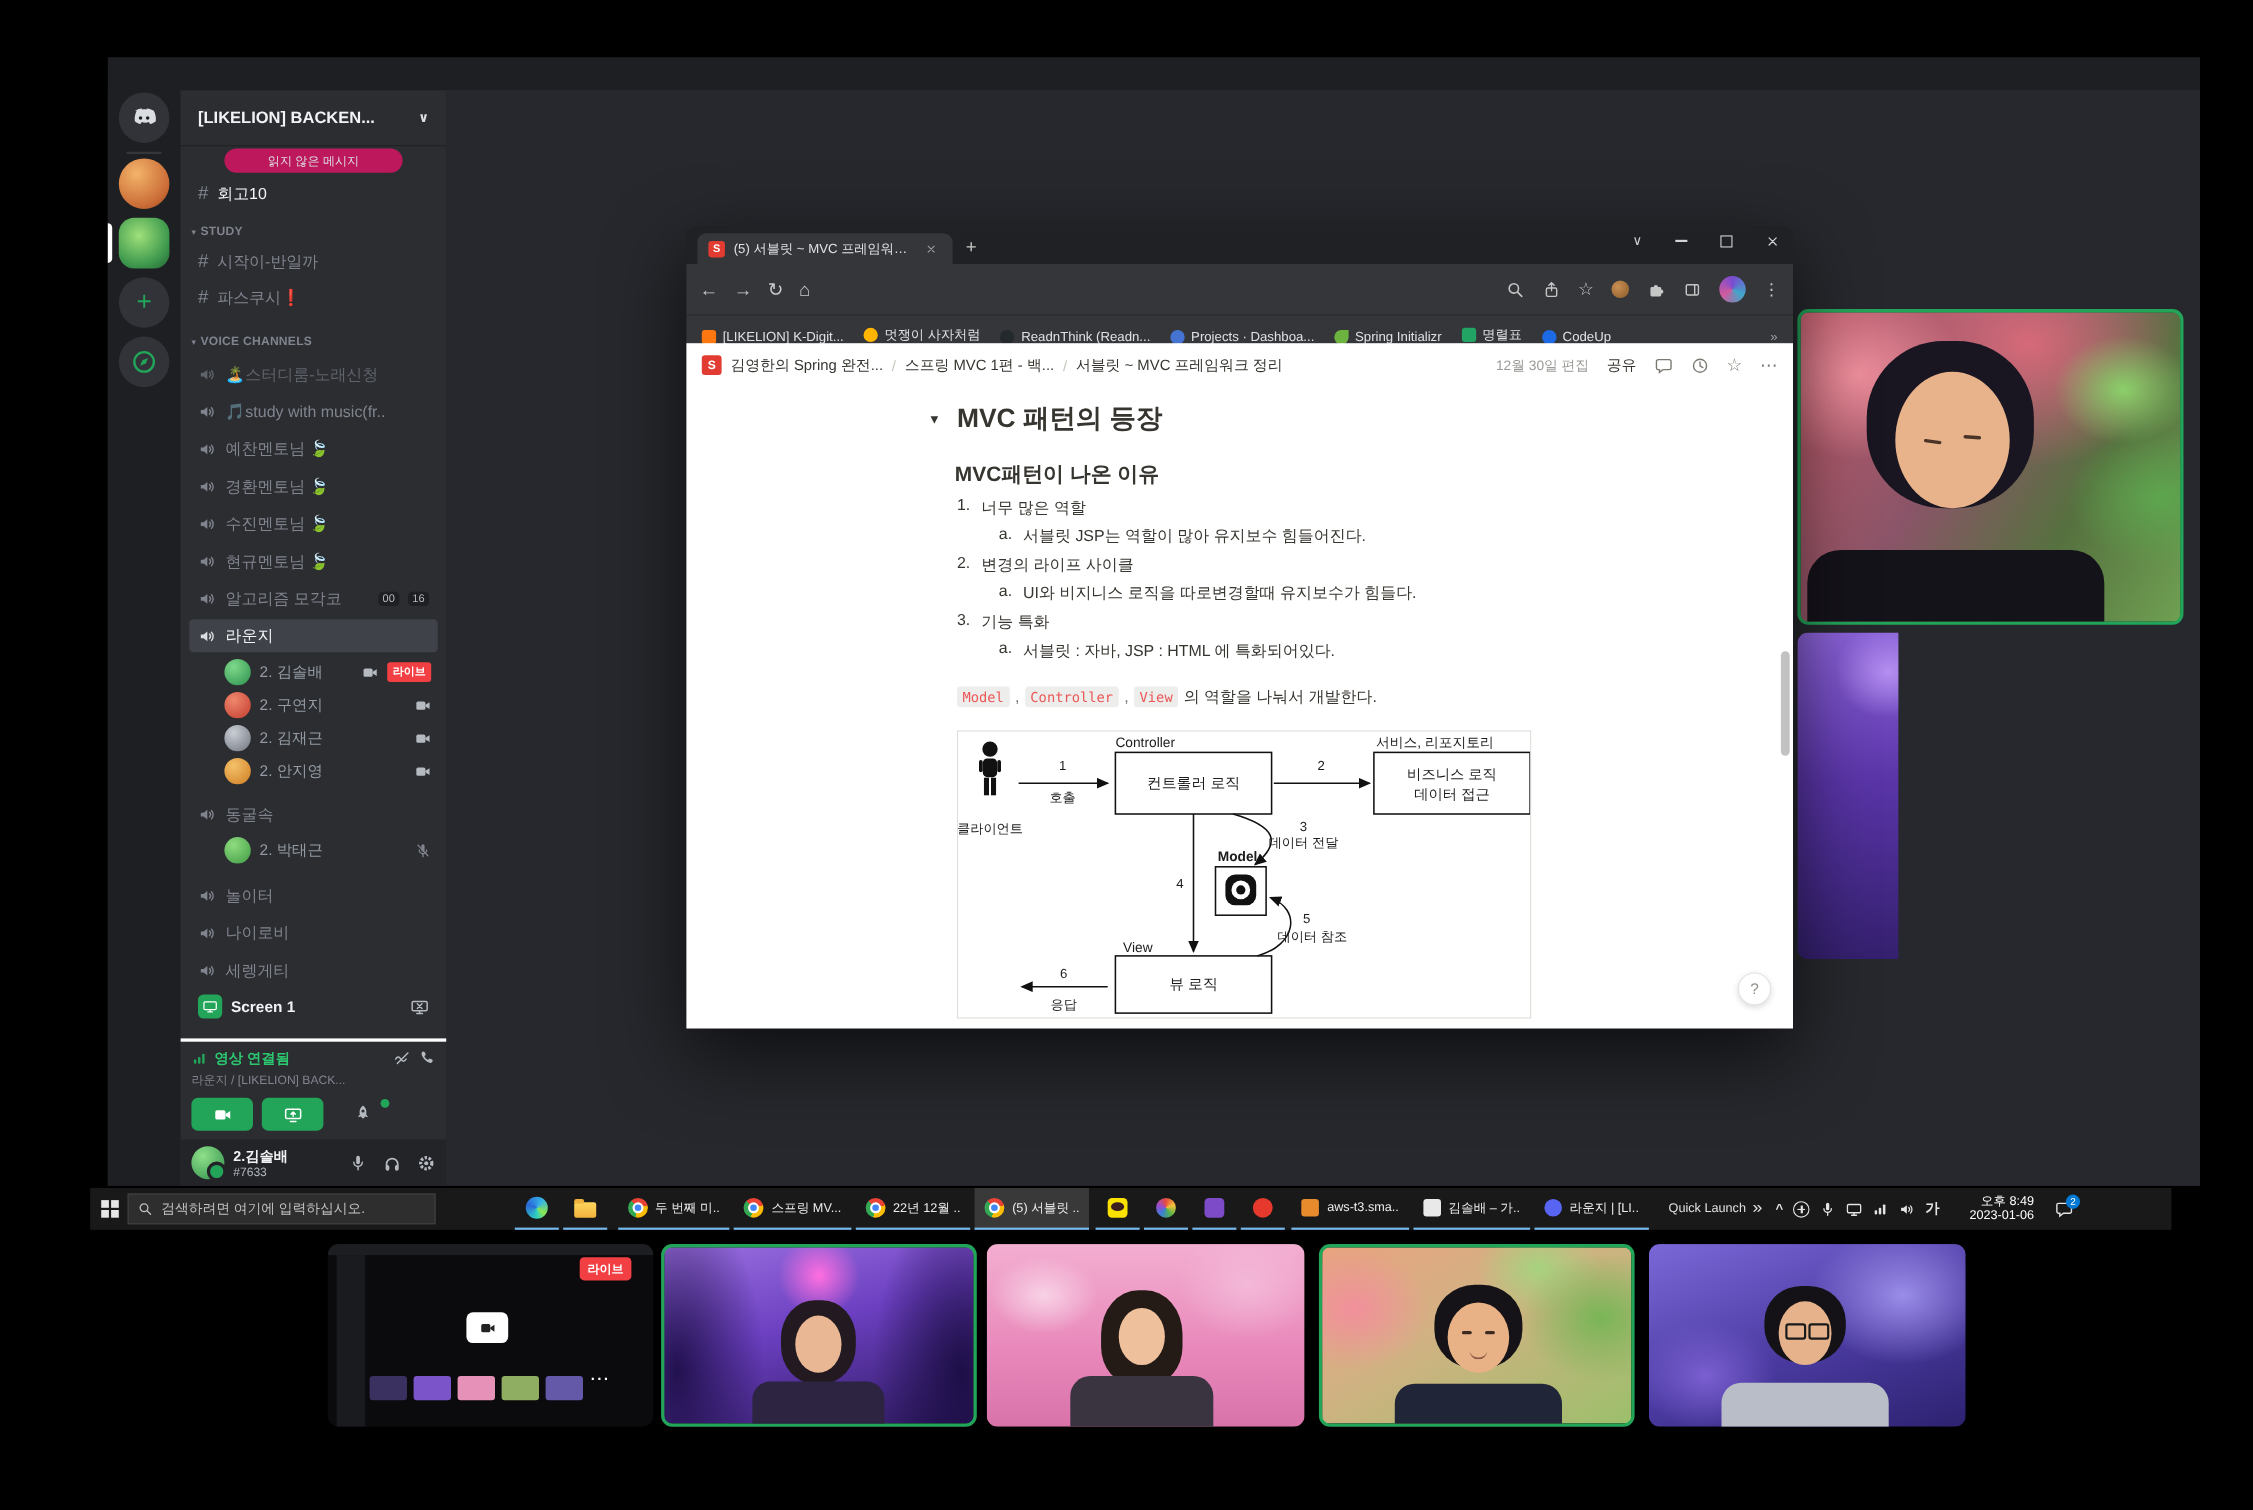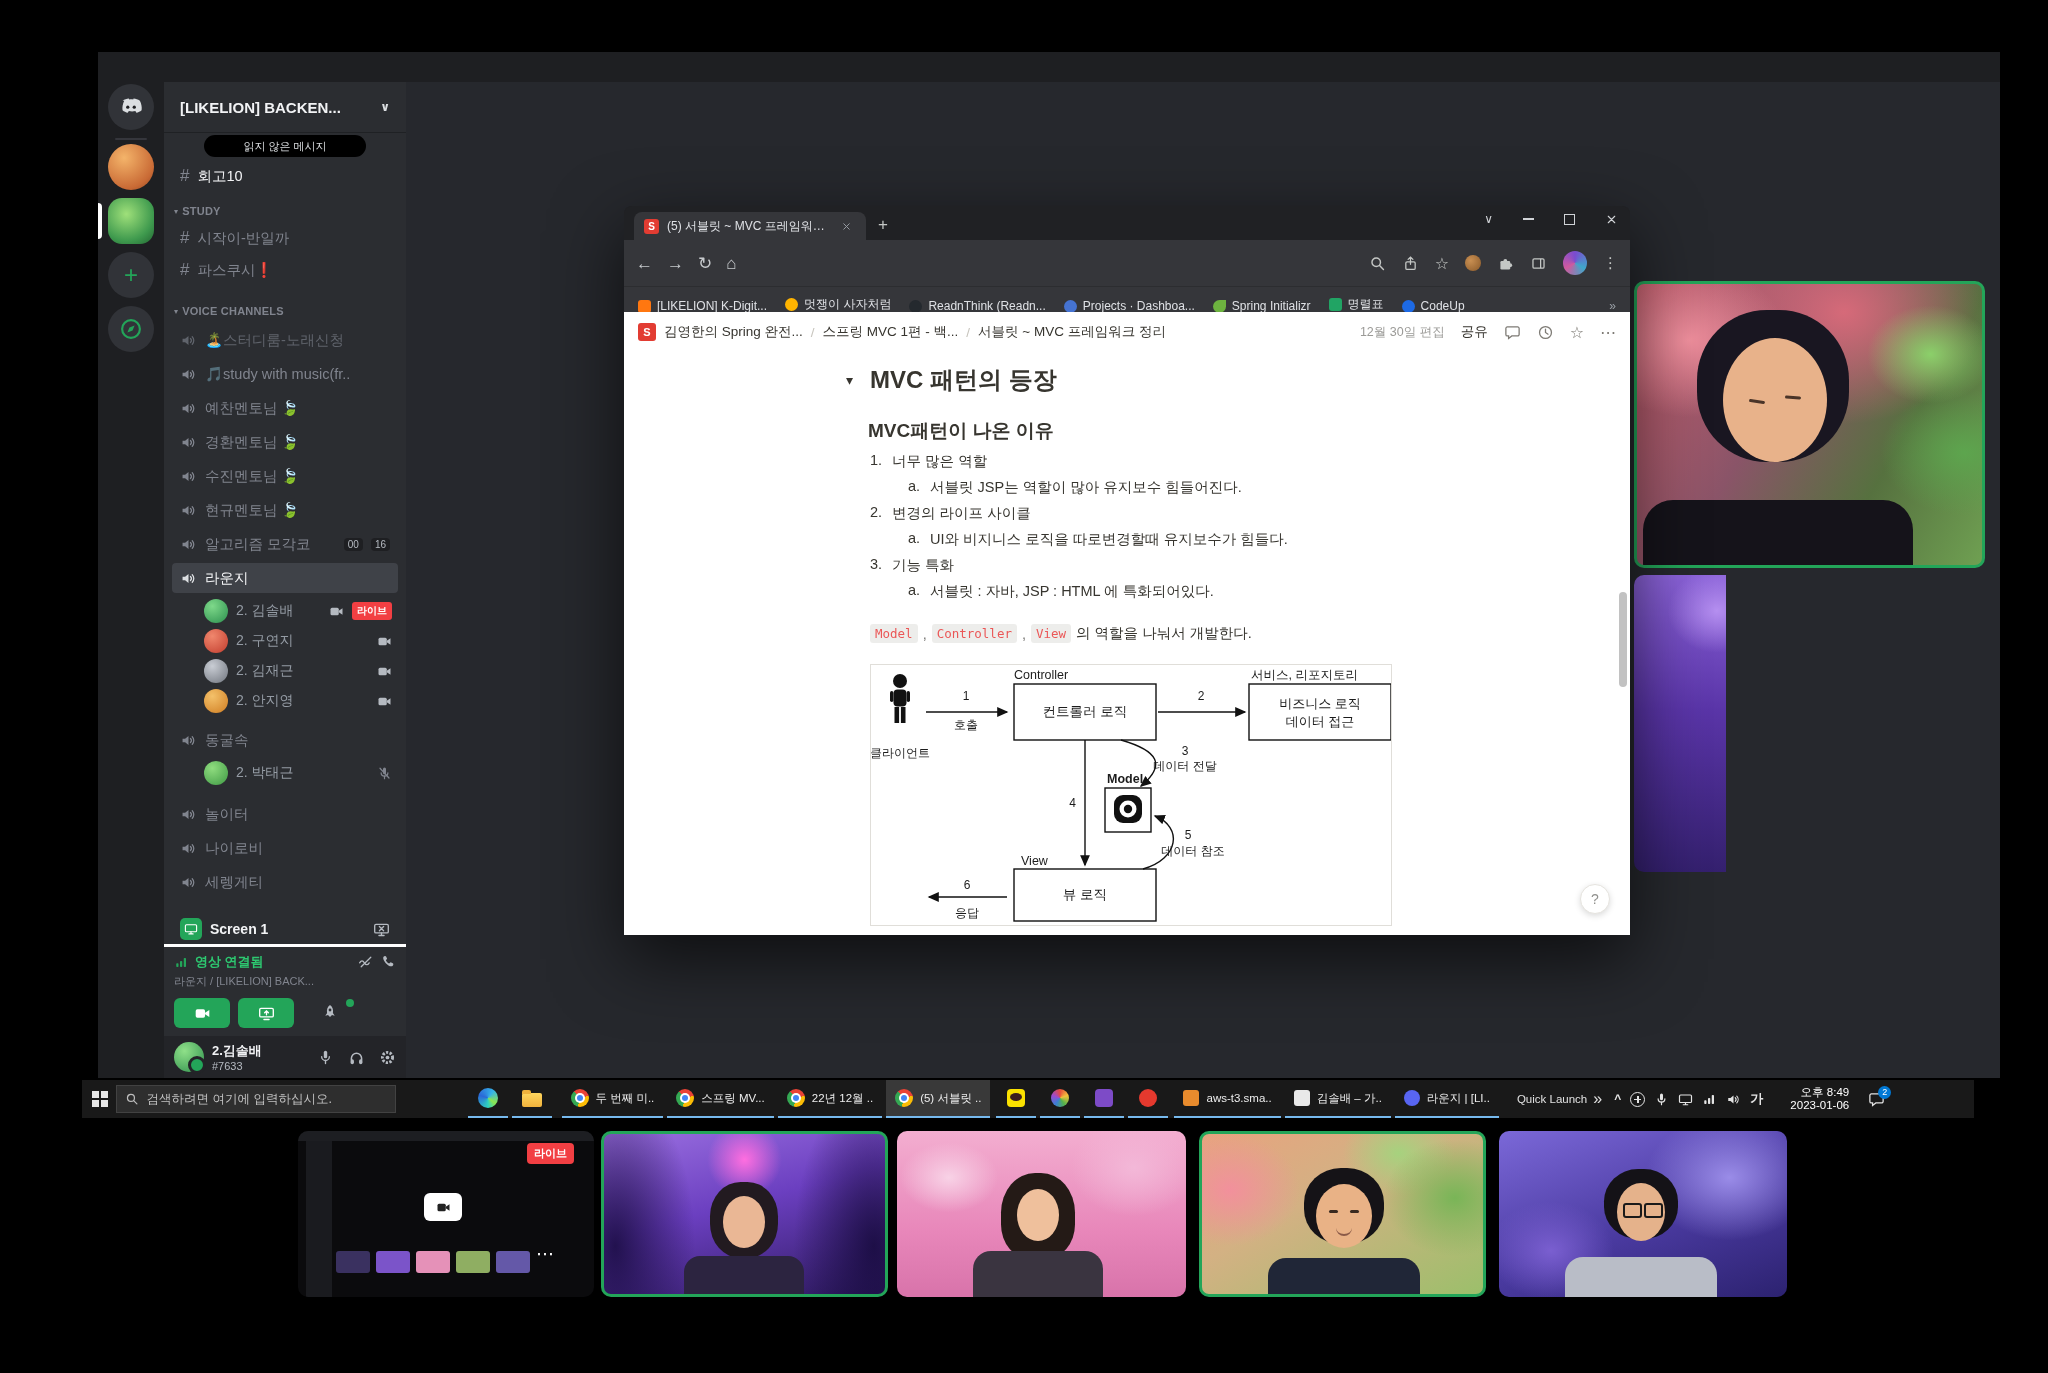--- a/index.html
+++ b/index.html
@@ -14,30 +14,30 @@
 .wctl{margin-left:auto;display:flex;align-items:center;gap:26px;padding-right:18px;color:#b5bac1}
 .bar{width:11px;height:2px;background:#b5bac1;display:inline-block}
 .box{width:9px;height:9px;border:1.5px solid #b5bac1;display:inline-block}
 .rail{position:absolute;left:0;top:30px;width:66px;bottom:0;background:#1e1f22}
 .ritem{position:absolute;left:10px;width:46px;height:46px;border-radius:50%;display:flex;align-items:center;justify-content:center}
 .sep{position:absolute;left:17px;width:32px;height:2px;background:#35363c;border-radius:1px}
 .pillsel{position:absolute;left:0;width:4px;height:36px;background:#fff;border-radius:0 4px 4px 0}
 
 .sbar{position:absolute;left:66px;top:30px;width:242px;bottom:0;background:#2b2d31;overflow:hidden}
 .shead{height:50px;display:flex;align-items:center;padding:0 16px;border-bottom:1px solid #1f2124;color:#f2f3f5;font-weight:700;font-size:15px}
-.unread{margin:2px auto 0;width:162px;height:22px;background:#000000;border-radius:12px;display:flex;align-items:center;justify-content:center;color:#dbdee1;font-size:11px}
+.unread{margin:2px auto 0;width:162px;height:22px;background:#be185d;border-radius:12px;display:flex;align-items:center;justify-content:center;color:#dbdee1;font-size:11px}
 .cat{margin:0 0 0 10px;height:20px;display:flex;align-items:center;gap:4px;color:#80848e;font-size:11px;font-weight:700;letter-spacing:.02em}
 .chan{margin:0 8px;height:30px;display:flex;align-items:center;gap:8px;padding:0 8px;border-radius:4px;color:#80848e;font-size:14.5px;box-sizing:border-box;white-space:nowrap;overflow:hidden}
 .chan.on{background:#3f4248;color:#f2f3f5}
 .chan.lit{color:#f2f3f5;font-weight:500}
 .vuser{margin:0 8px 0 34px;height:28px;display:flex;align-items:center;gap:8px;padding:0 6px;border-radius:4px;color:#949ba4;font-size:14px;white-space:nowrap}
 .av{width:24px;height:24px;border-radius:50%;flex:none}
 .badge-live{background:#f23f43;color:#fff;font-size:10px;font-weight:700;padding:2px 5px;border-radius:3px}
 .nbadge{background:#1e1f22;color:#b5bac1;font-size:10px;padding:1px 4px;border-radius:4px}
-.screen1{margin:16px 8px 0;height:32px;display:flex;align-items:center;gap:8px;padding:0 8px;color:#f2f3f5;font-weight:600;font-size:14px}
+.screen1{margin:2px 8px 0;height:32px;display:flex;align-items:center;gap:8px;padding:0 8px;color:#f2f3f5;font-weight:600;font-size:14px}
 .sgreen{width:22px;height:22px;border-radius:5px;background:#23a559;display:flex;align-items:center;justify-content:center;color:#fff}
 .statuswrap{position:absolute;left:0;right:0;top:862px;height:92px;border-top:3px solid #ffffff;padding:6px 10px;box-sizing:border-box}
 .btn-green{width:56px;height:30px;border-radius:6px;background:#23a559;display:flex;align-items:center;justify-content:center;color:#fff}
 .userbar{position:absolute;left:0;right:0;bottom:0;height:42px;background:#232428;display:flex;align-items:center;padding:0 10px;gap:8px}
 .dmain{position:absolute;left:308px;top:30px;right:0;bottom:0;background:#26282d}
 .streamcard{position:absolute;left:8px;top:198px;width:216px;height:290px;background:#313338;border-radius:8px;overflow:hidden;color:#dbdee1}
 
 .vtile{position:absolute;border-radius:10px;overflow:hidden;box-sizing:border-box}
 .vtile.speak{border:3px solid #23a559}
 .hair,.face,.torso,.eyes,.mouth{position:absolute}

